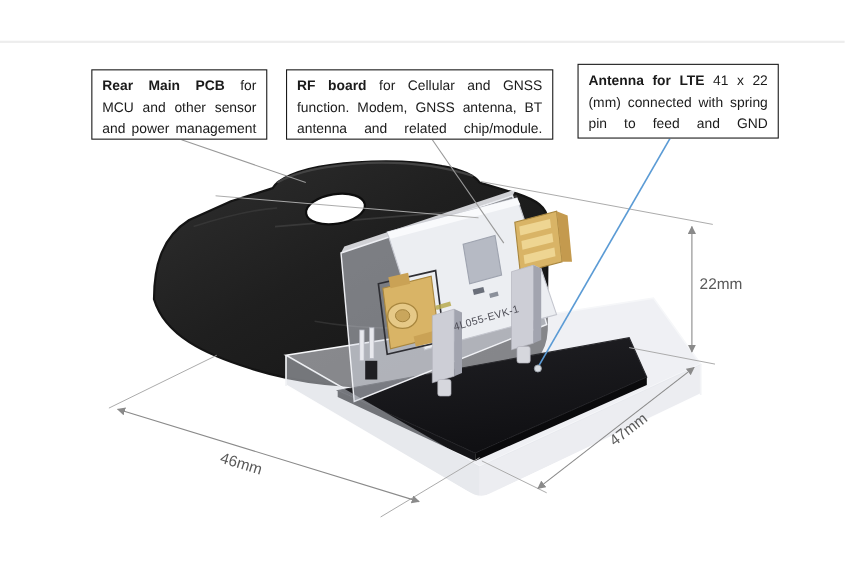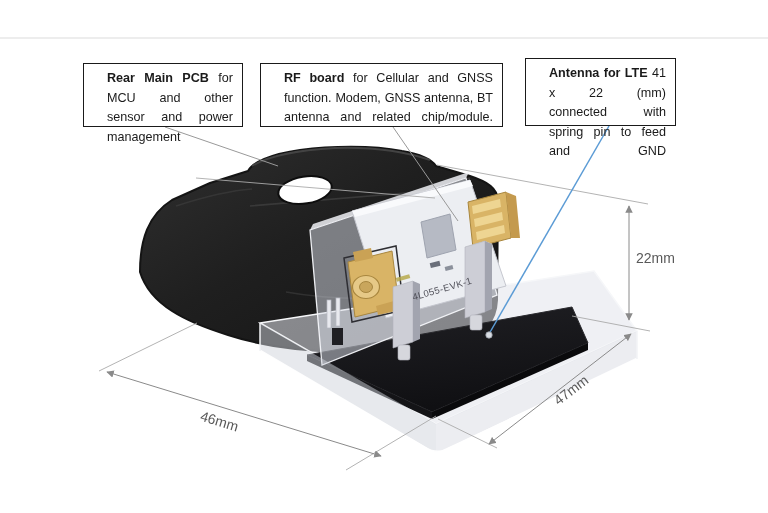--- a/index.html
+++ b/index.html
@@ -1,28 +1,28 @@
 <!DOCTYPE html>
 <html><head>
 <meta charset="utf-8">
 <style>
   html,body{margin:0;padding:0;background:#ffffff;}
   body{width:768px;height:513px;position:relative;overflow:hidden;
        font-family:"Liberation Sans",sans-serif;}
   .topline{position:absolute;left:0;top:37px;width:768px;height:2px;background:#ededed;}
   .scene{position:absolute;left:0;top:0;}
   .callout{position:absolute;box-sizing:border-box;background:#fff;border:1.5px solid #1a1a1a;
-           padding:5px 9px 4px 23px;font-size:12.6px;line-height:19.5px;color:#1a1a1a;
+           padding:5px 9px 4px 9px;font-size:12.6px;line-height:19.5px;color:#1a1a1a;
            text-align:justify;}
   .callout p{margin:0;}
   .callout p::after{content:"";display:inline-block;width:100%;}
   .callout b{font-weight:bold;}
   .c1{left:83px;top:63px;width:160px;height:64px;}
   .c2{left:260px;top:63px;width:243px;height:64px;}
-  .c3{left:525px;top:58px;width:151px;height:68px;}
+  .c3{left:525px;top:58px;width:183px;height:68px;}
 </style>
 </head>
 <body>
 
 <div class="topline"></div>
 
 <svg class="scene" width="768" height="513" viewBox="0 0 768 513">
   <defs>
     <marker id="arr" viewBox="0 0 10 10" refX="9" refY="5" markerWidth="7.5" markerHeight="7.5" orient="auto-start-reverse">
       <path d="M0 0 L10 5 L0 10 z" fill="#8a8a8a"></path>

